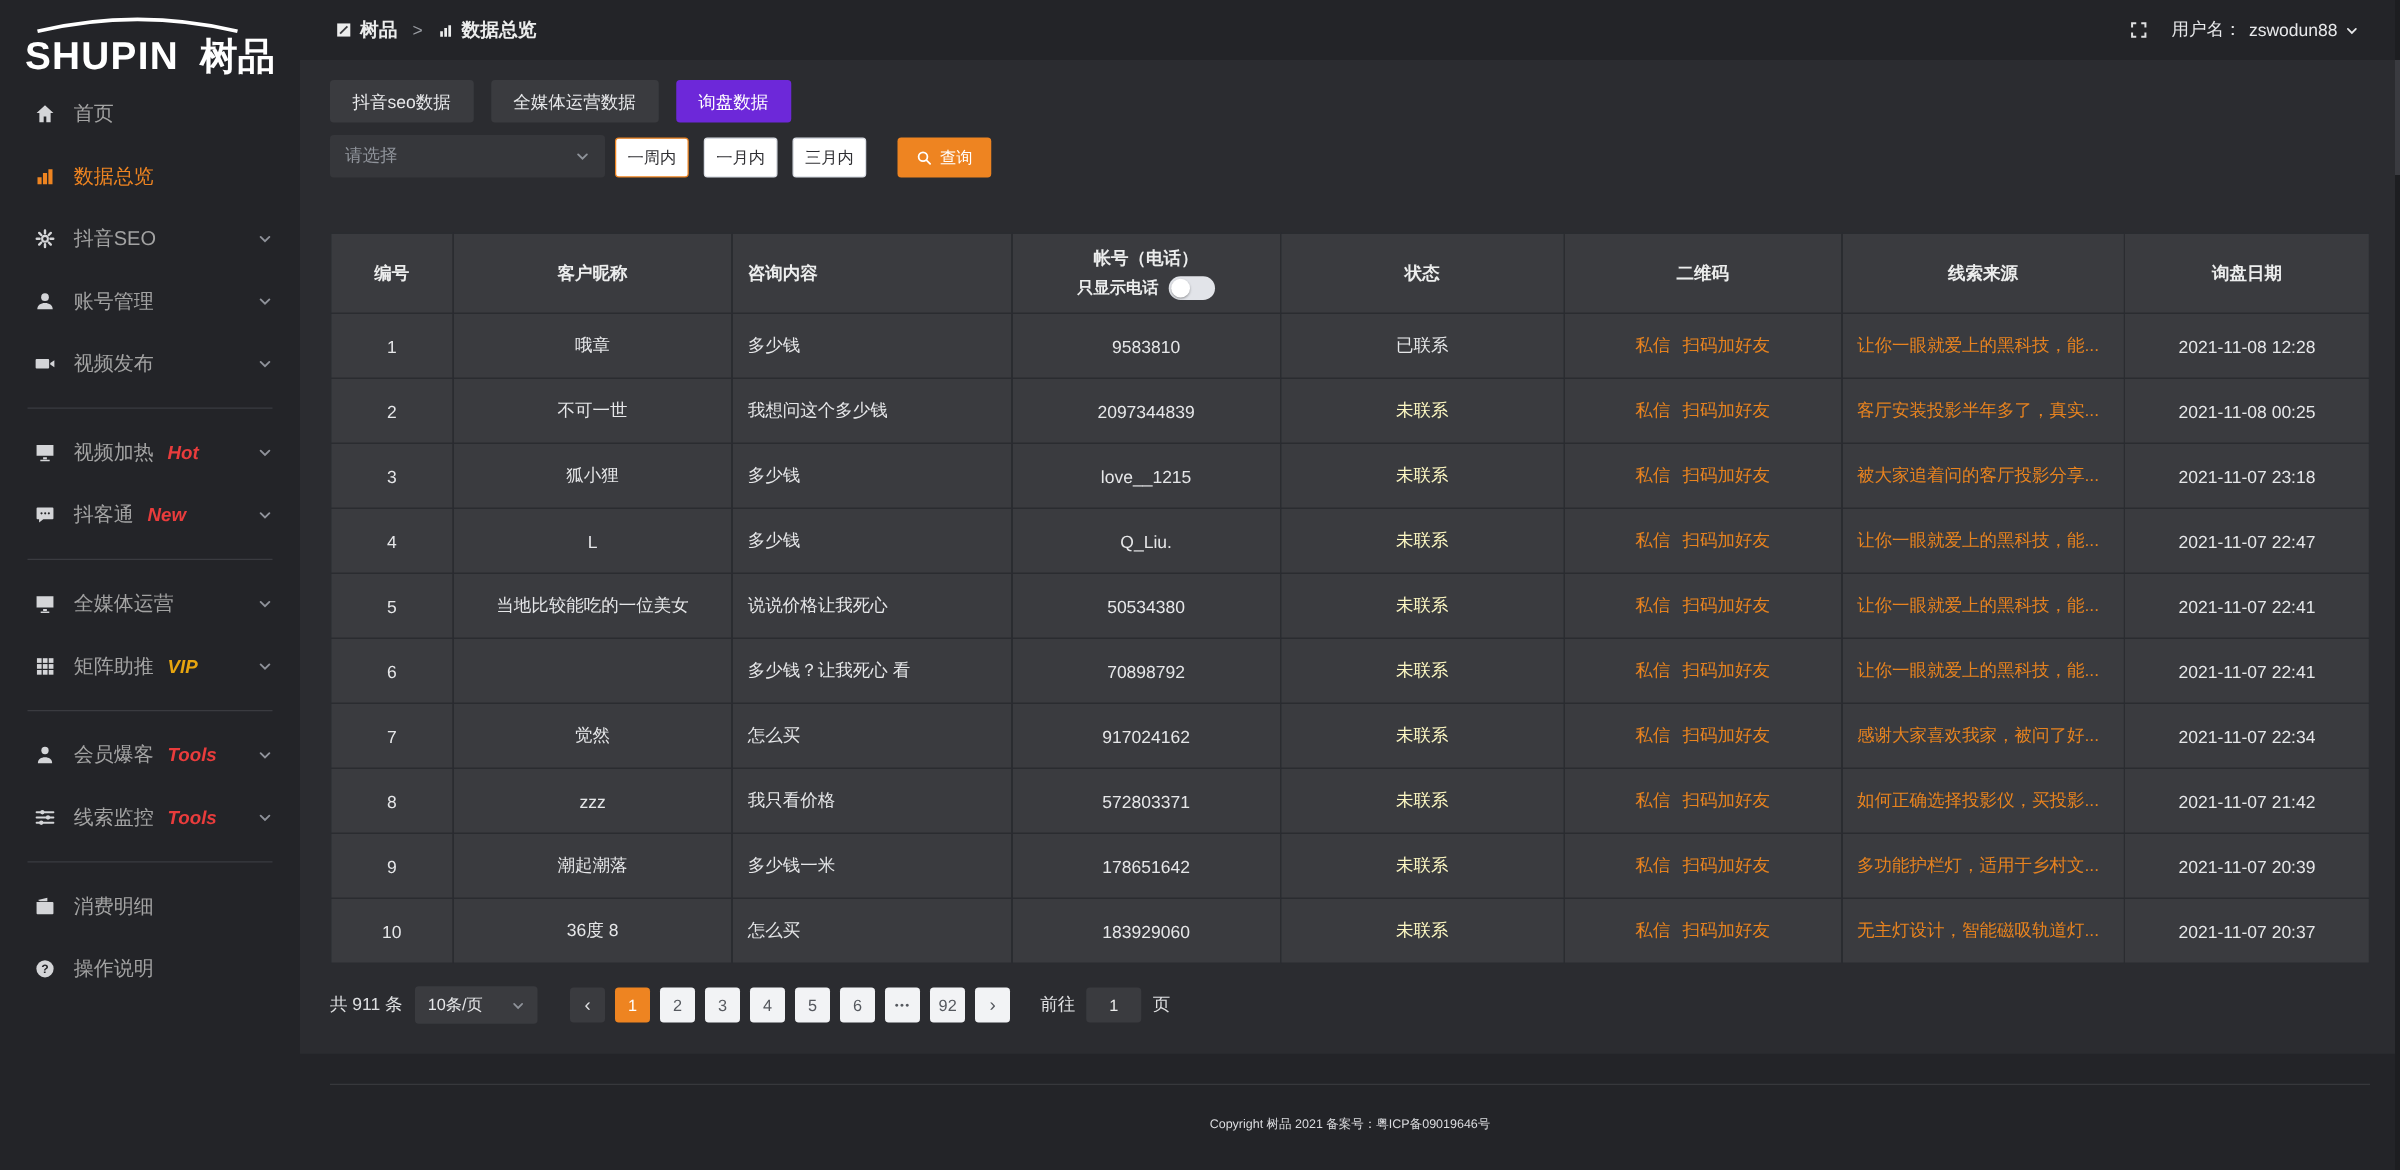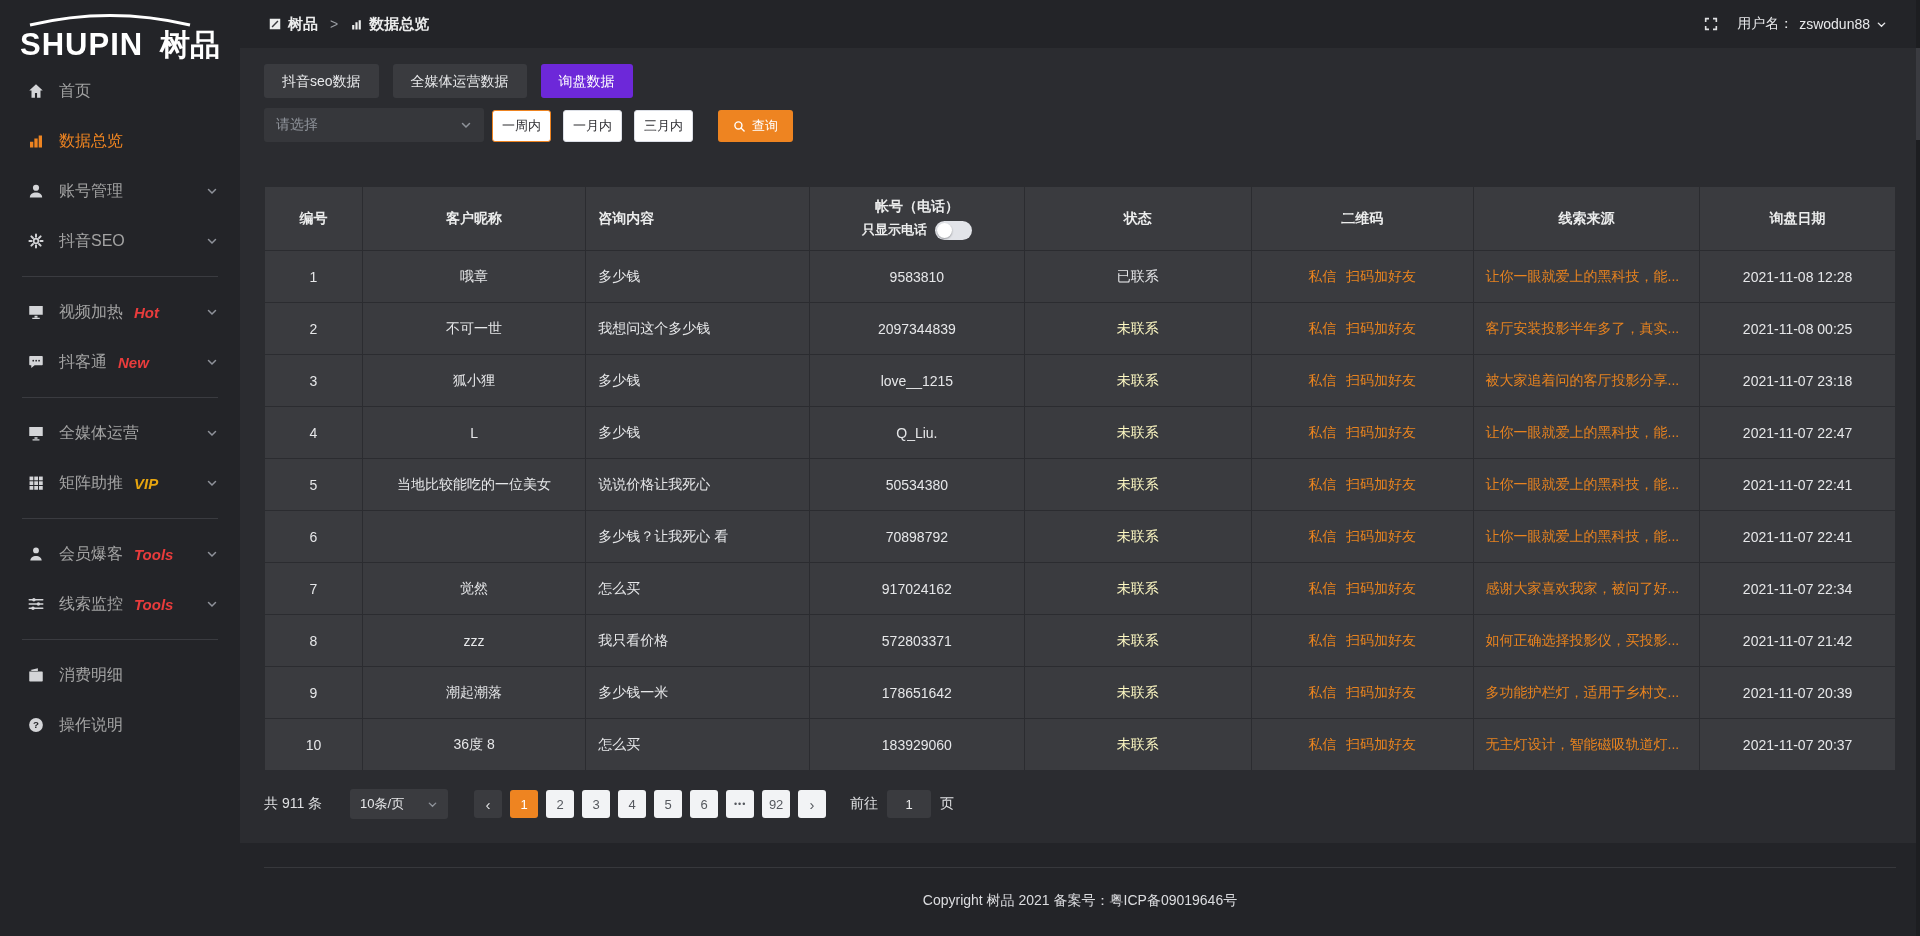--- a/index.html
+++ b/index.html
@@ -52,32 +52,32 @@
   td.al, th.al { text-align:left; }
   .phone-row { display:flex; align-items:center; justify-content:center; gap:8px; margin-top:5px; font-weight:bold; font-size:13px; }
   .toggle { width:37px; height:19px; border-radius:10px; background:#e2e4e9; position:relative; cursor:pointer; flex:none; }
   .toggle .knob { position:absolute; left:2px; top:2px; width:15px; height:15px; border-radius:50%; background:#fff; box-shadow:0 1px 2px rgba(0,0,0,.35); }
   .lnk { color:#e8831f; cursor:pointer; }
   .status { color:#e6e7e9; }
   .status.pending { color:#fef9c3;text-align:center; }
   .qr-cell .lnk + .lnk { margin-left:6px; }
   
   .pagination { margin-top:18px; display:flex; align-items:center; color:#dfe0e2; font-size:14px; }
-  .page-size { margin-left:28px; width:98px; height:30px; background:#3a3b3f; border-radius:3px; display:flex; align-items:center; justify-content:space-between; padding:0 10px; font-size:13px; color:#e6e7e9; cursor:pointer; }
+  .page-size { margin-left:10px; width:98px; height:30px; background:#3a3b3f; border-radius:3px; display:flex; align-items:center; justify-content:space-between; padding:0 10px; font-size:13px; color:#e6e7e9; cursor:pointer; }
   .pager { display:flex; align-items:center; margin-left:22px; }
   .pbtn { min-width:28px; height:28px; margin:0 4px; border:none; border-radius:3px; font-size:13px; cursor:pointer; font-family:inherit; display:inline-flex; align-items:center; justify-content:center; }
   .pbtn.dark { background:#3a3b3f; color:#dfe0e2; font-size:15px; }
   .pbtn.light { background:#f2f3f5; color:#55585e; font-size:15px; }
   .page { background:#f2f3f5; color:#55585e; }
   .page.active { background:#ee8421; color:#fff; }
   .page.ellipsis { font-size:9px; letter-spacing:1px; }
   .goto { display:flex; align-items:center; margin-left:20px; gap:9px; }
   .goto input { width:44px; height:28px; background:#3a3b3f; border:none; border-radius:3px; color:#eceded; text-align:center; font-size:13px; font-family:inherit; }
   
-  .footer { margin:24px 24px 0; border-top:1px solid #37383c; padding-top:24px; text-align:center; color:#dcdde0; font-size:14px; }
+  .footer { margin:24px 24px 0; border-top:1px solid #37383c; padding-top:24px; text-align:center; color:#dcdde0; font-size:10px; }
   
   .scrollbar { position:fixed; right:0; top:0; width:4px; height:936px; background:#1d1e21; }
   .scrollbar .thumb { position:absolute; top:48px; width:4px; height:92px; background:#3a3b40; }
   svg { display:block; }
 </style>
 </head>
 <body>
 
 <aside class="sidebar">
   <div class="logo">
@@ -106,51 +106,65 @@
             <path fill="currentColor" d="M4 13h4.4v7.5H4zM9.8 8.5h4.4v12H9.8zM15.6 4.5H20v16h-4.4z"></path>
           </svg>
         </span>
         <span class="mi-label">数据总览</span>
 
       </div>
 
       <div class="menu-item">
         <span class="mi-icon">
           <svg width="18" height="18" viewBox="0 0 24 24">
-            <circle cx="12" cy="7.6" r="4.1" fill="currentColor"></circle>
-            <path fill="currentColor" d="M3.8 20.5c0-4.3 3.7-6.6 8.2-6.6s8.2 2.3 8.2 6.6z"></path>
-          </svg>
-        </span>
-        <span class="mi-label">账号管理</span>
-
-        <span class="mi-chevron show">
-          <svg width="12" height="12" viewBox="0 0 24 24">
-            <path d="M5 9l7 7 7-7" fill="none" stroke="currentColor" stroke-width="3" stroke-linecap="round"></path>
-          </svg>
-        </span>
-      </div>
-
-      <div class="menu-item">
-        <span class="mi-icon">
-          <svg width="18" height="18" viewBox="0 0 24 24">
             <circle cx="12" cy="12" r="3.1" fill="none" stroke="currentColor" stroke-width="2.2"></circle>
             <g stroke="currentColor" stroke-width="2.6" stroke-linecap="round">
               <path d="M12 3.2v3M12 17.8v3M3.2 12h3M17.8 12h3M5.8 5.8l2.2 2.2M16 16l2.2 2.2M18.2 5.8L16 8M8 16l-2.2 2.2"></path>
             </g>
           </svg>
         </span>
         <span class="mi-label">抖音SEO</span>
 
         <span class="mi-chevron show">
           <svg width="12" height="12" viewBox="0 0 24 24">
             <path d="M5 9l7 7 7-7" fill="none" stroke="currentColor" stroke-width="3" stroke-linecap="round"></path>
           </svg>
         </span>
       </div>
 
+      <div class="menu-item">
+        <span class="mi-icon">
+          <svg width="18" height="18" viewBox="0 0 24 24">
+            <circle cx="12" cy="7.6" r="4.1" fill="currentColor"></circle>
+            <path fill="currentColor" d="M3.8 20.5c0-4.3 3.7-6.6 8.2-6.6s8.2 2.3 8.2 6.6z"></path>
+          </svg>
+        </span>
+        <span class="mi-label">账号管理</span>
+
+        <span class="mi-chevron show">
+          <svg width="12" height="12" viewBox="0 0 24 24">
+            <path d="M5 9l7 7 7-7" fill="none" stroke="currentColor" stroke-width="3" stroke-linecap="round"></path>
+          </svg>
+        </span>
+      </div>
+
+      <div class="menu-item">
+        <span class="mi-icon">
+          <svg width="18" height="18" viewBox="0 0 24 24">
+            <path fill="currentColor" d="M3 7h12.4a1 1 0 011 1v8a1 1 0 01-1 1H3a1 1 0 01-1-1V8a1 1 0 011-1zM17.6 11.2L22 8.3v7.4l-4.4-2.9z"></path>
+          </svg>
+        </span>
+        <span class="mi-label">视频发布</span>
+
+        <span class="mi-chevron show">
+          <svg width="12" height="12" viewBox="0 0 24 24">
+            <path d="M5 9l7 7 7-7" fill="none" stroke="currentColor" stroke-width="3" stroke-linecap="round"></path>
+          </svg>
+        </span>
+      </div>
       <div class="menu-divider show"></div>
 
       <div class="menu-item">
         <span class="mi-icon">
           <svg width="18" height="18" viewBox="0 0 24 24">
             <path fill="currentColor" d="M3 4h18v11.5H3zM10 17h4v2.3h-4zM7 19.8h10v1.6H7z"></path>
           </svg>
         </span>
         <span class="mi-label">视频加热</span>
         <span class="mi-badge show">Hot</span>

